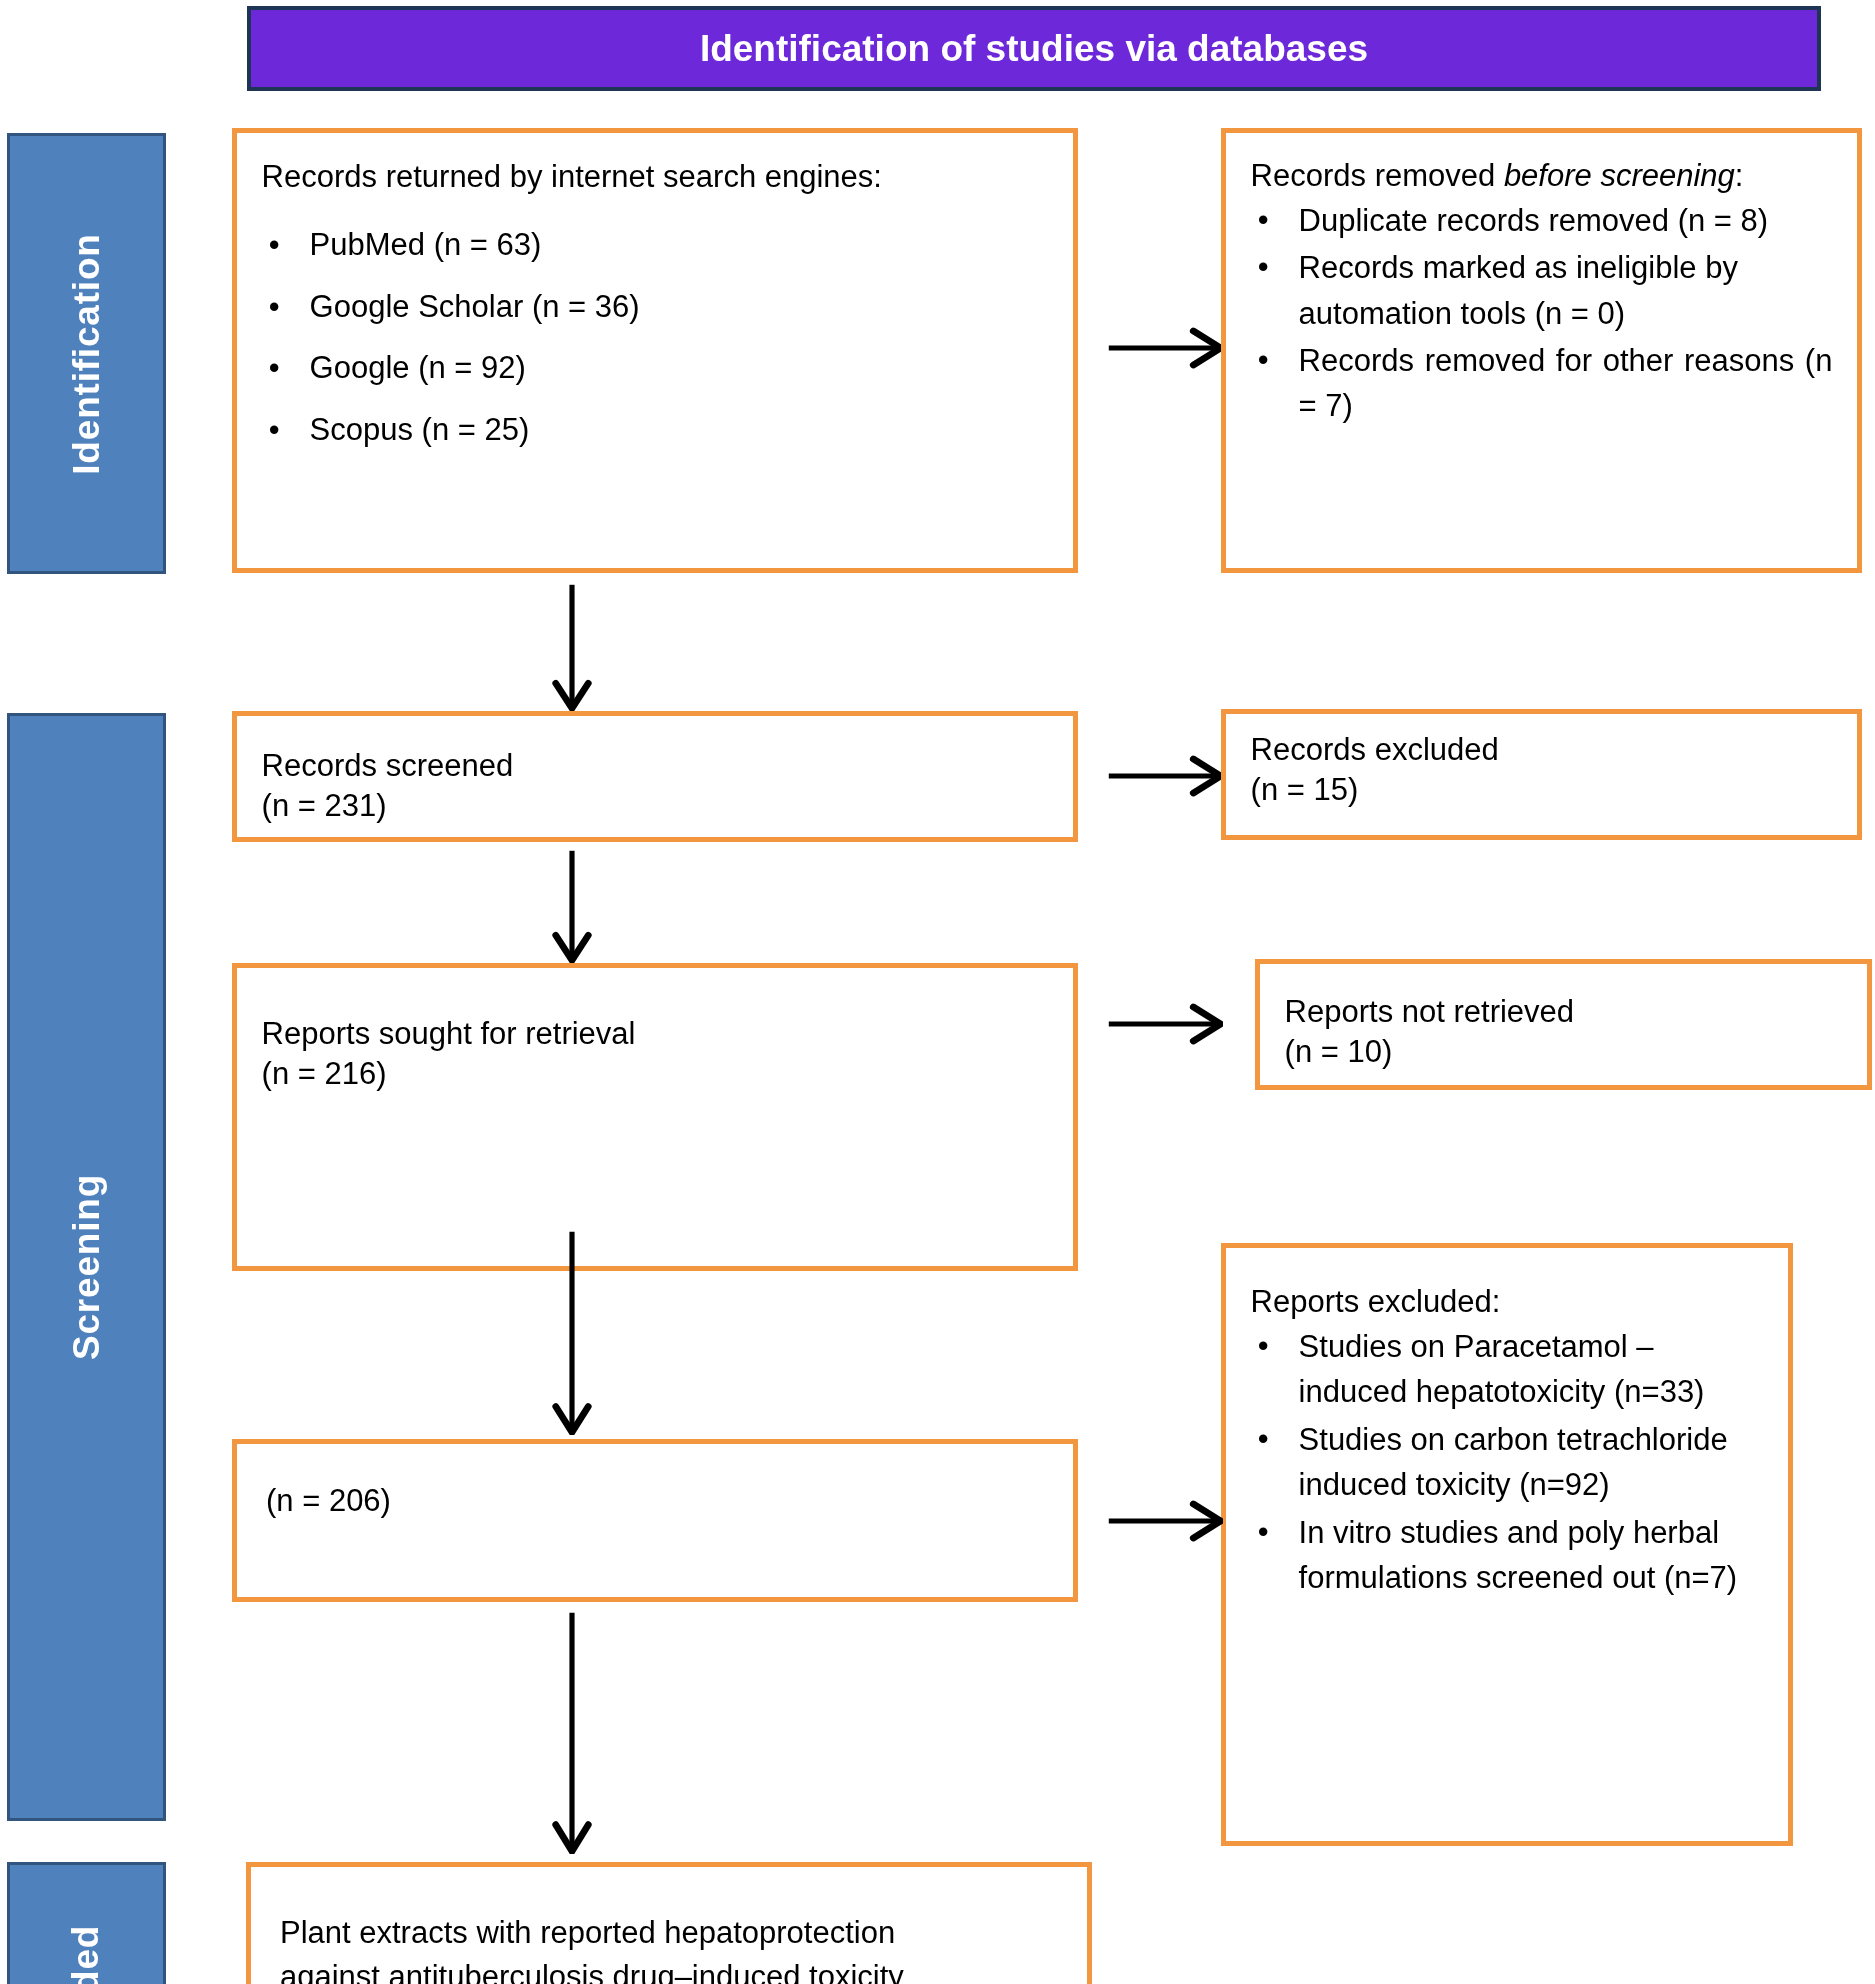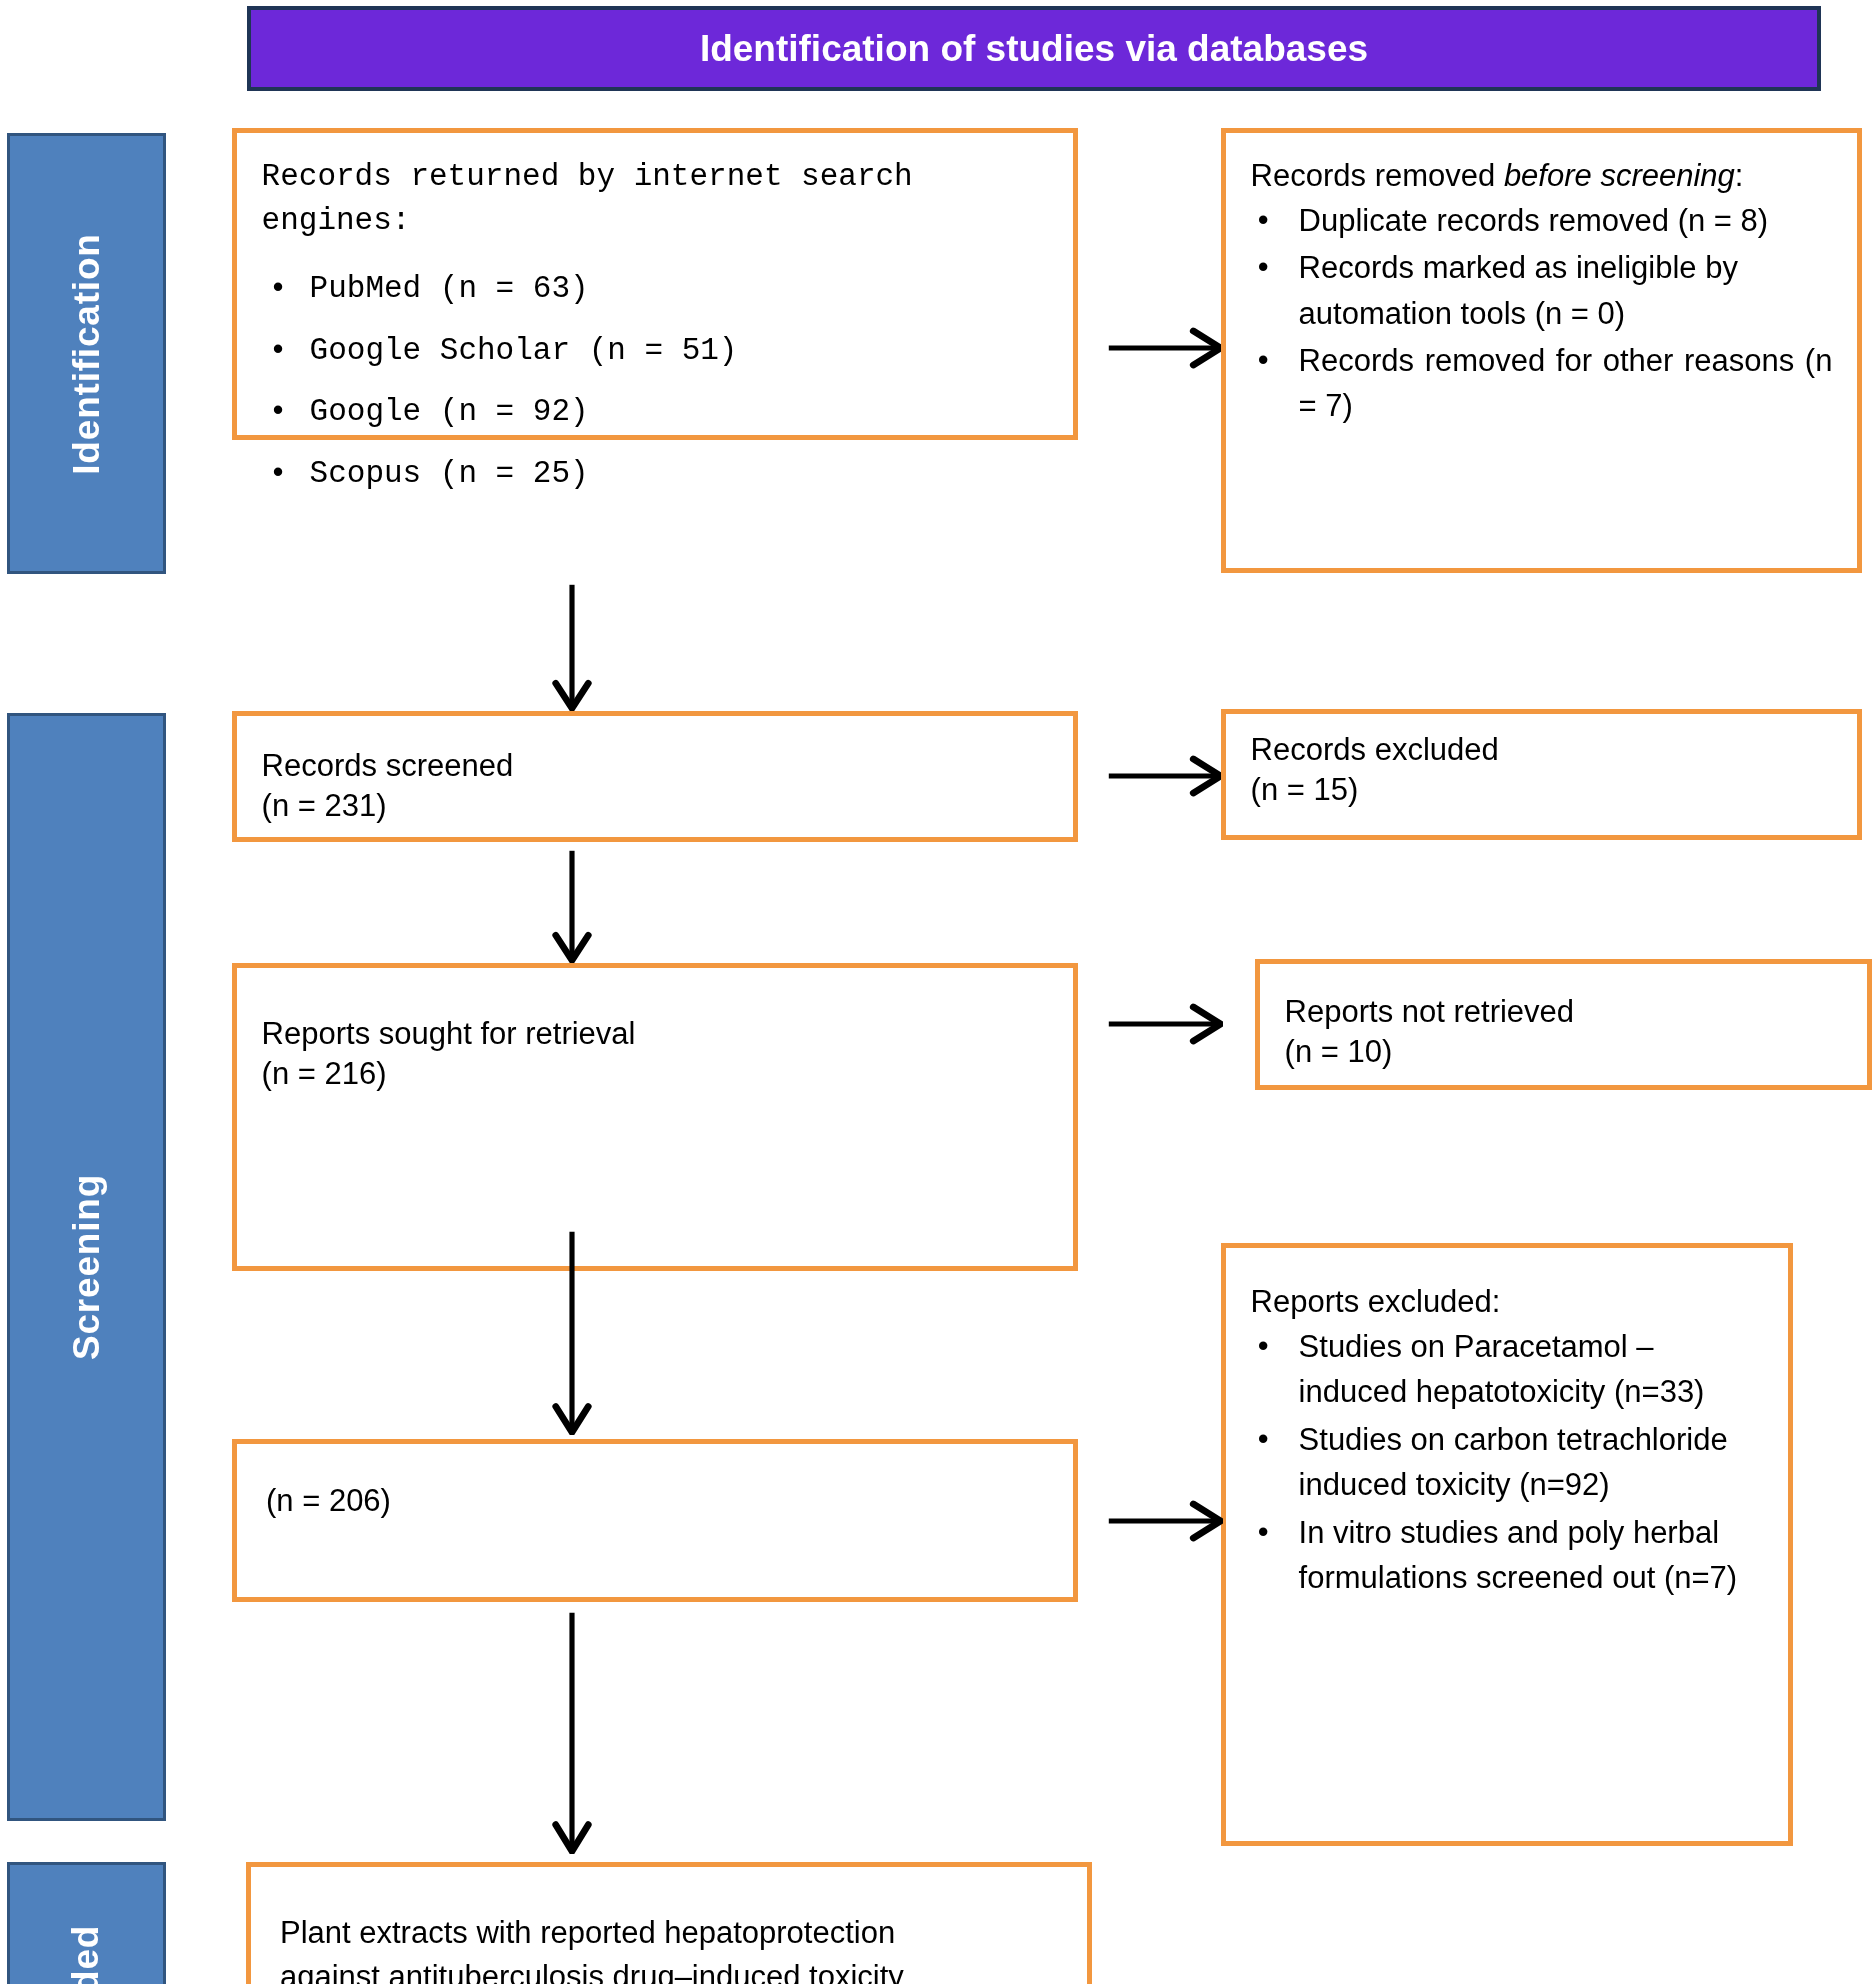--- a/index.html
+++ b/index.html
@@ -114,26 +114,26 @@
   </div>
 
   <div class="stage-bar" style="left:7.1px; top:713px; width:159px; height:1108px;">
     <span class="stage-label">Screening</span>
   </div>
 
   <div class="stage-bar" style="left:7.1px; top:1862px; width:159px; height:283px;">
     <span class="stage-label">Included</span>
   </div>
 
-  <div class="obox" style="left:232px; top:128px; width:846px; height:312px;font-family:Liberation Mono, monospace;">
+  <div class="obox" style="left:232px; top:128px; width:846px; height:445px;">
     <p class="btext">Records returned by internet search engines:</p>
     <span class="gap"></span>
     <ul class="blist spaced">
       <li><span class="bullet">•</span><span>PubMed (n = 63)</span></li>
-      <li><span class="bullet">•</span><span>Google Scholar (n = 51)</span></li>
+      <li><span class="bullet">•</span><span>Google Scholar (n = 36)</span></li>
       <li><span class="bullet">•</span><span>Google (n = 92)</span></li>
       <li><span class="bullet">•</span><span>Scopus (n = 25)</span></li>
     </ul>
   </div>
 
   <div class="arrow" style="left:1108px; top:326px; width:115px; height:44px;">
     <svg width="115" height="44" viewBox="0 0 290 110">
       <line x1="2" y1="55" x2="278" y2="55" stroke="#000000" stroke-width="13"></line>
       <polyline points="215,12 284,55 215,98" fill="none" stroke="#000000" stroke-width="17" stroke-linecap="round" stroke-linejoin="miter"></polyline>
     </svg>

